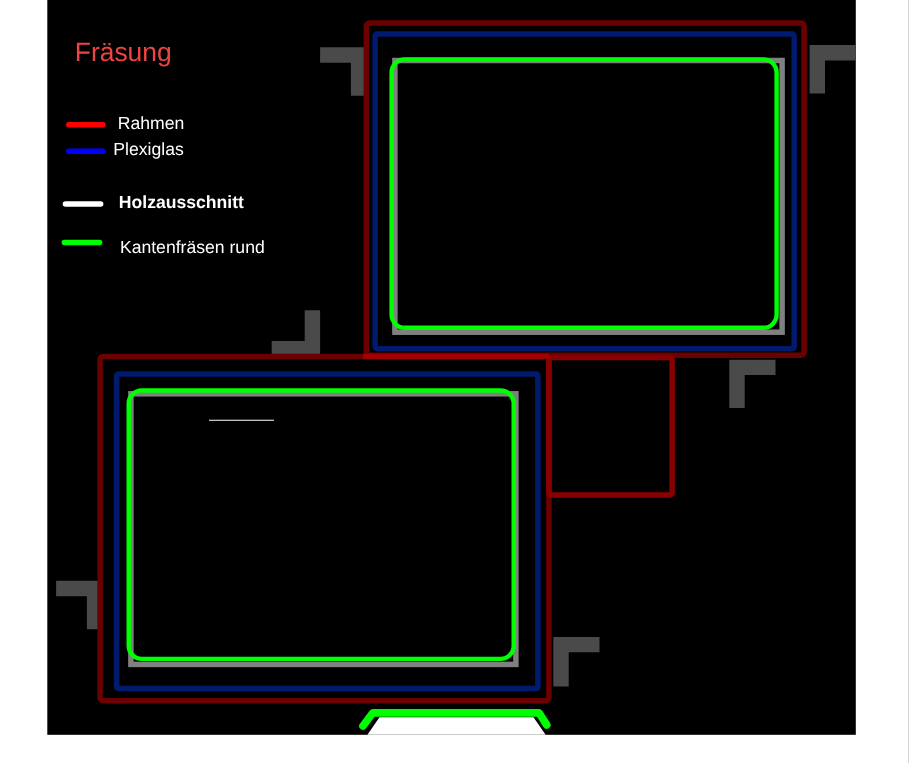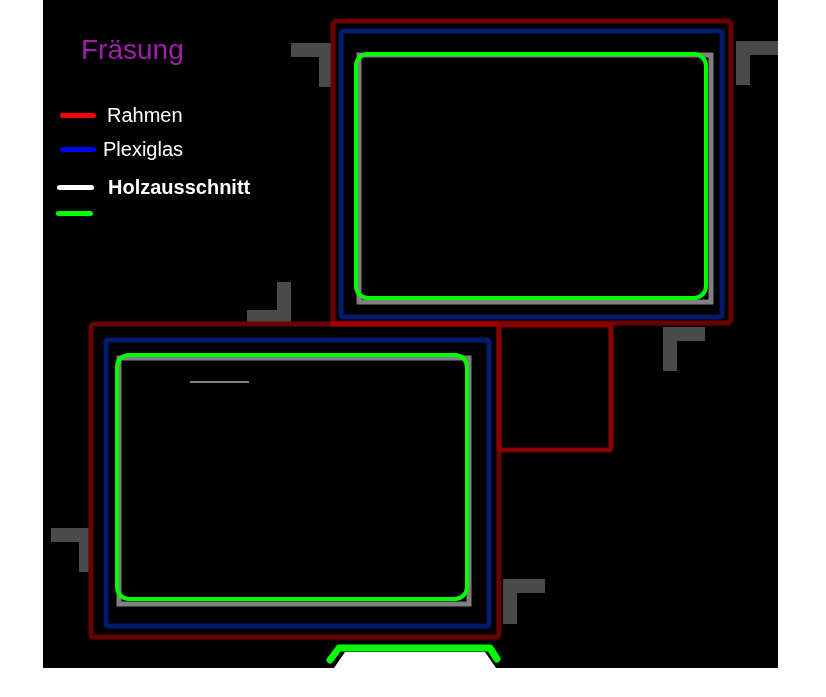--- a/index.html
+++ b/index.html
@@ -1,22 +1,22 @@
 <!DOCTYPE html>
 <html><head>
   <meta charset="utf-8">
   <style>
     html, body { margin: 0; padding: 0; background: #ffffff; }
     body { width: 826px; height: 697px; position: relative; overflow: hidden; font-family: "Liberation Sans", sans-serif; }
     #canvas { position: absolute; left: 43px; top: 0; width: 735px; height: 668px; background: #000000; }
     svg { position: absolute; left: 0; top: 0; }
-    .title { position: absolute; left: 68px; top: 34px; font-size: 28px; color: #a21caf; margin-left: 13px; }
+    .title { position: absolute; left: 68px; top: 34px; font-size: 24px; color: #ef4444; }
     .legend-item { position: absolute; display: flex; align-items: center; }
     .legend-swatch { height: 5px; border-radius: 3px; }
-    .legend-label { font-size: 20px; color: #ffffff; }
+    .legend-label { font-size: 16px; color: #ffffff; }
   </style>
 </head>
 <body>
 
 <div id="canvas"></div>
 
 <svg width="826" height="697">
 
   <g fill="#4a4a4a">
     <path d="M291,43 H333 V87 H319 V57 H291 Z"></path>
@@ -50,23 +50,24 @@
     <path d="M330,660 L339,648 H490 L497,659" fill="none" stroke="#00ff00" stroke-width="7" stroke-linecap="round" stroke-linejoin="round"></path>
   </g>
 </svg>
 
 <div class="title">Fräsung</div>
 
 <div class="legend-item" style="left:60px; top:104px;">
   <span class="legend-swatch" style="width:36px; background:#ff0000; margin-right:11px;"></span>
   <span class="legend-label">Rahmen</span>
 </div>
-<div class="legend-item" style="left:60px; top:138px;">
+<div class="legend-item" style="left:60px; top:128px;">
   <span class="legend-swatch" style="width:36px; background:#0000ff; margin-right:7px;"></span>
   <span class="legend-label">Plexiglas</span>
 </div>
 <div class="legend-item" style="left:57px; top:176px;font-weight:bold;">
   <span class="legend-swatch" style="width:37px; background:#ffffff; margin-right:14px;"></span>
   <span class="legend-label">Holzausschnitt</span>
 </div>
 <div class="legend-item" style="left:56px; top:217px;">
   <span class="legend-swatch" style="width:37px; background:#00ff00; margin-right:16px; position:relative; top:-6px;"></span>
+  <span class="legend-label">Kantenfräsen rund</span>
 </div>
 
 </body></html>

